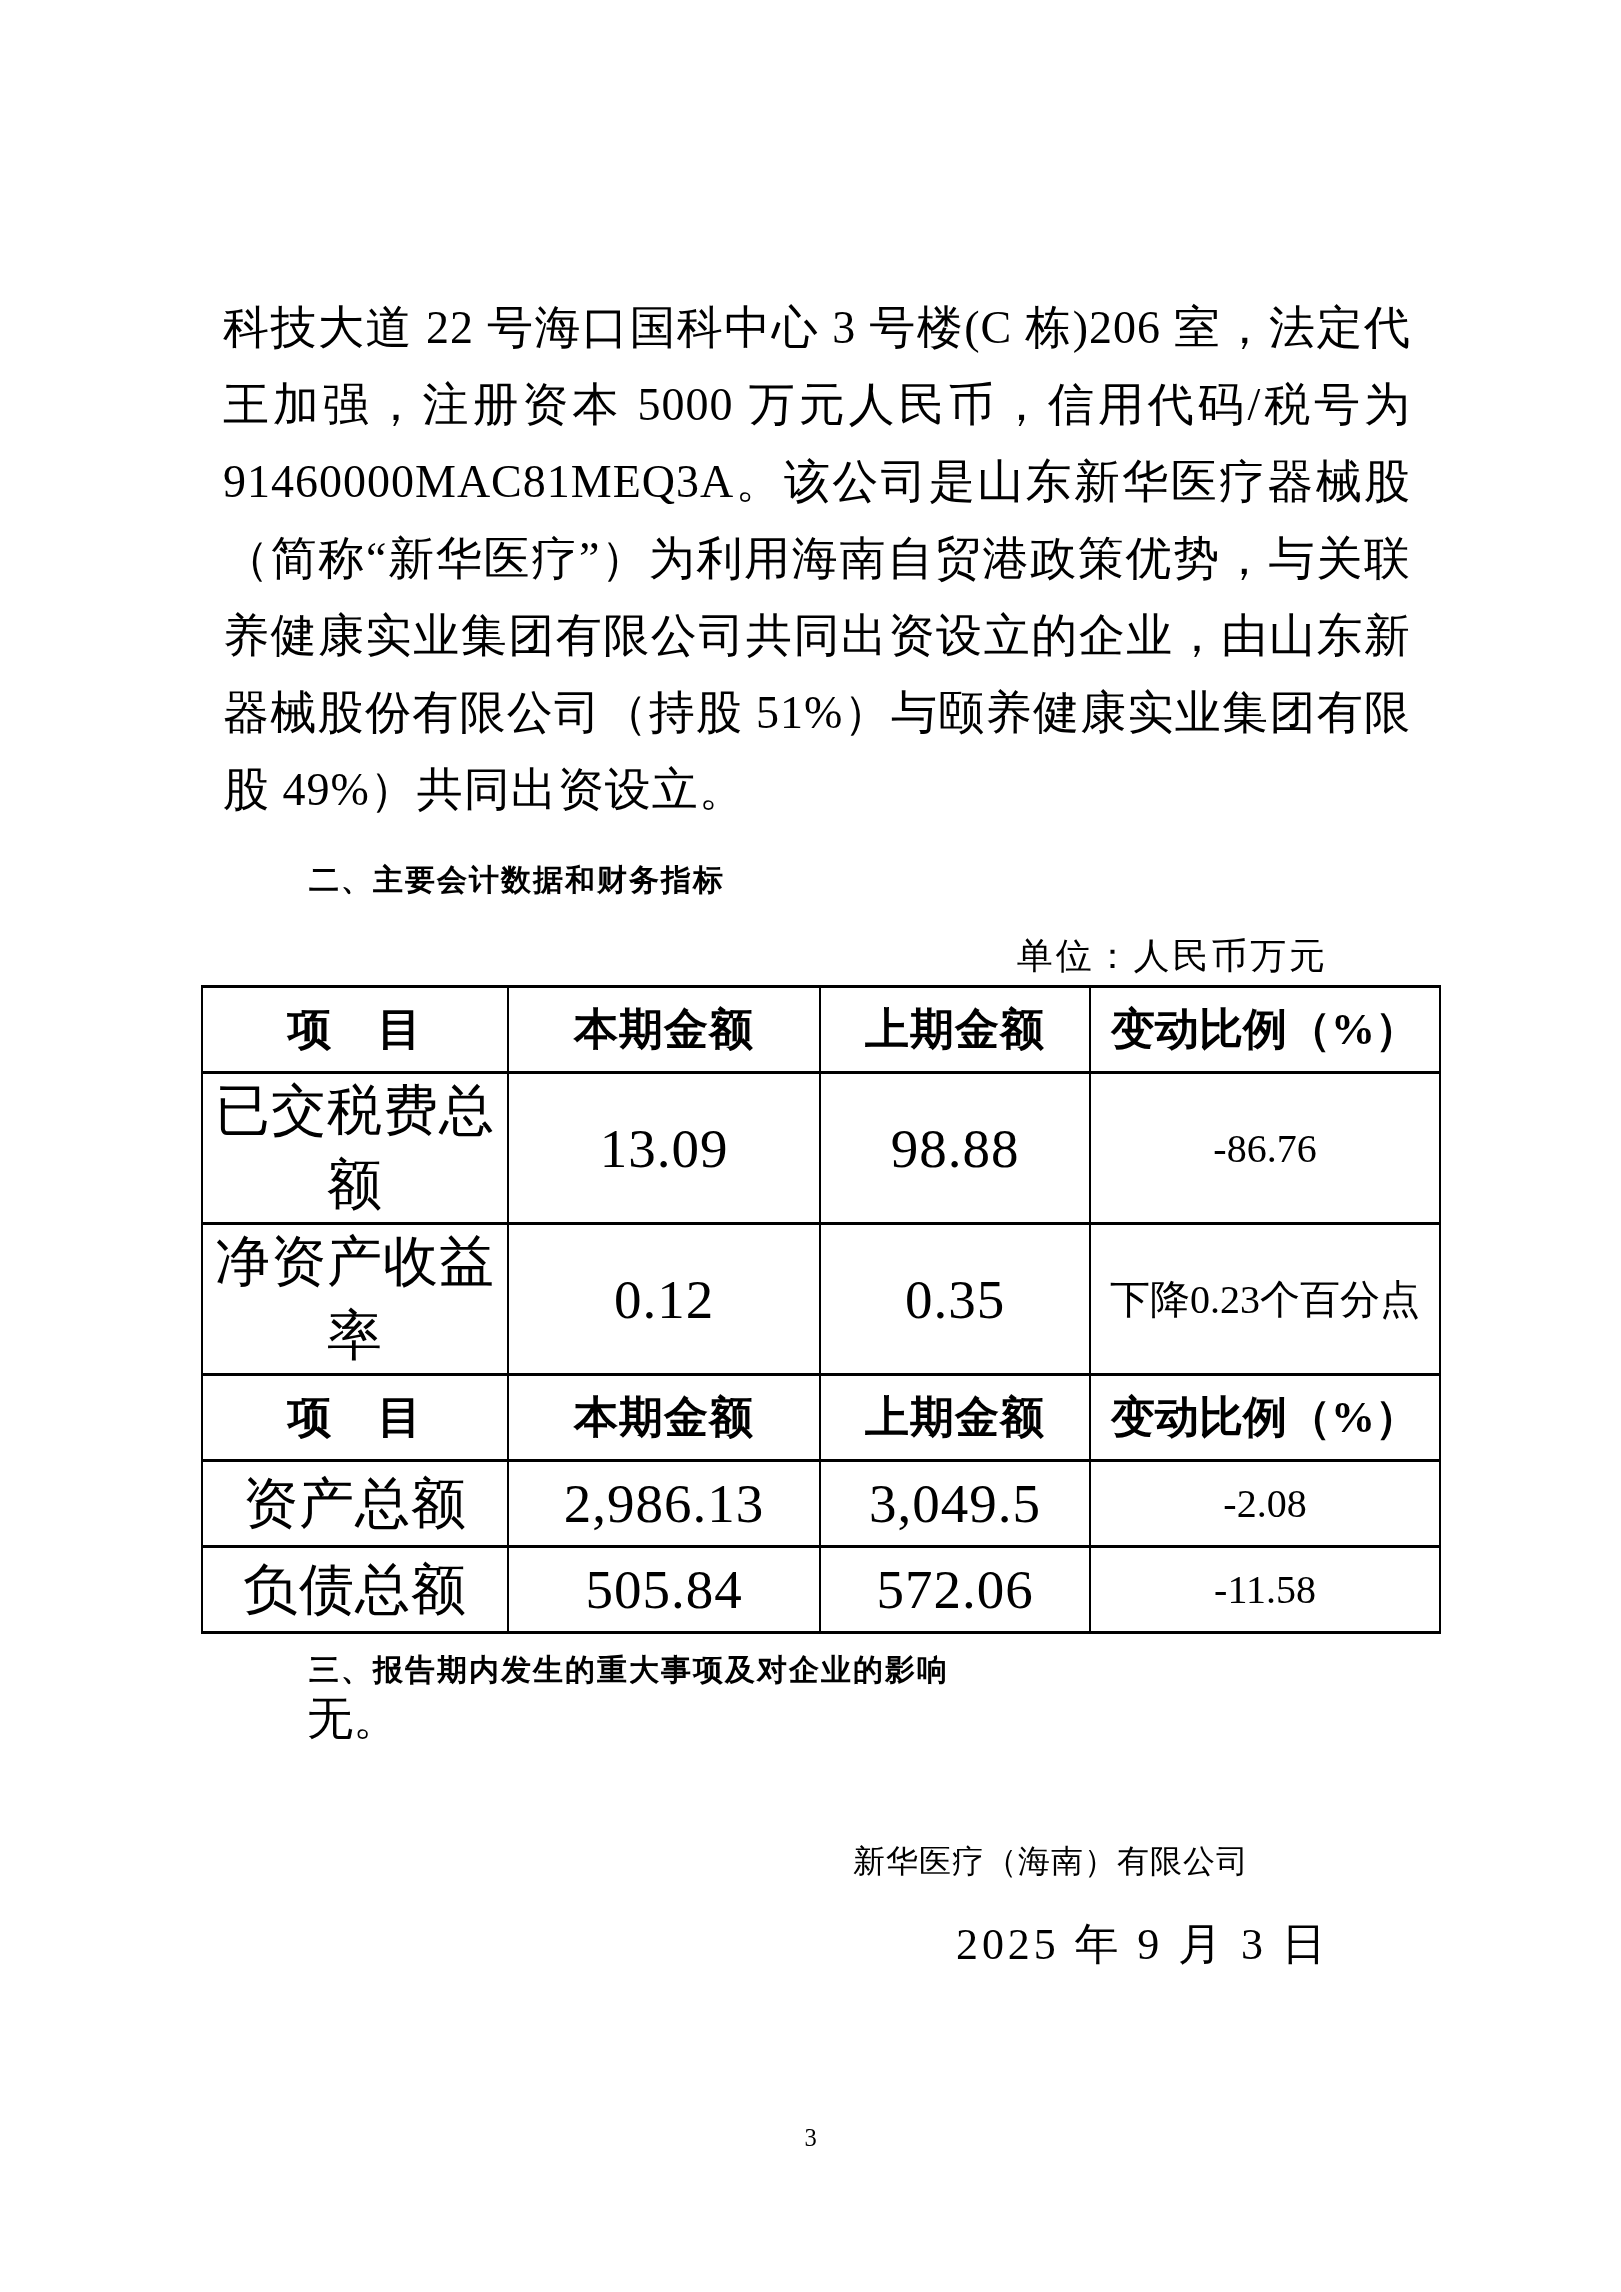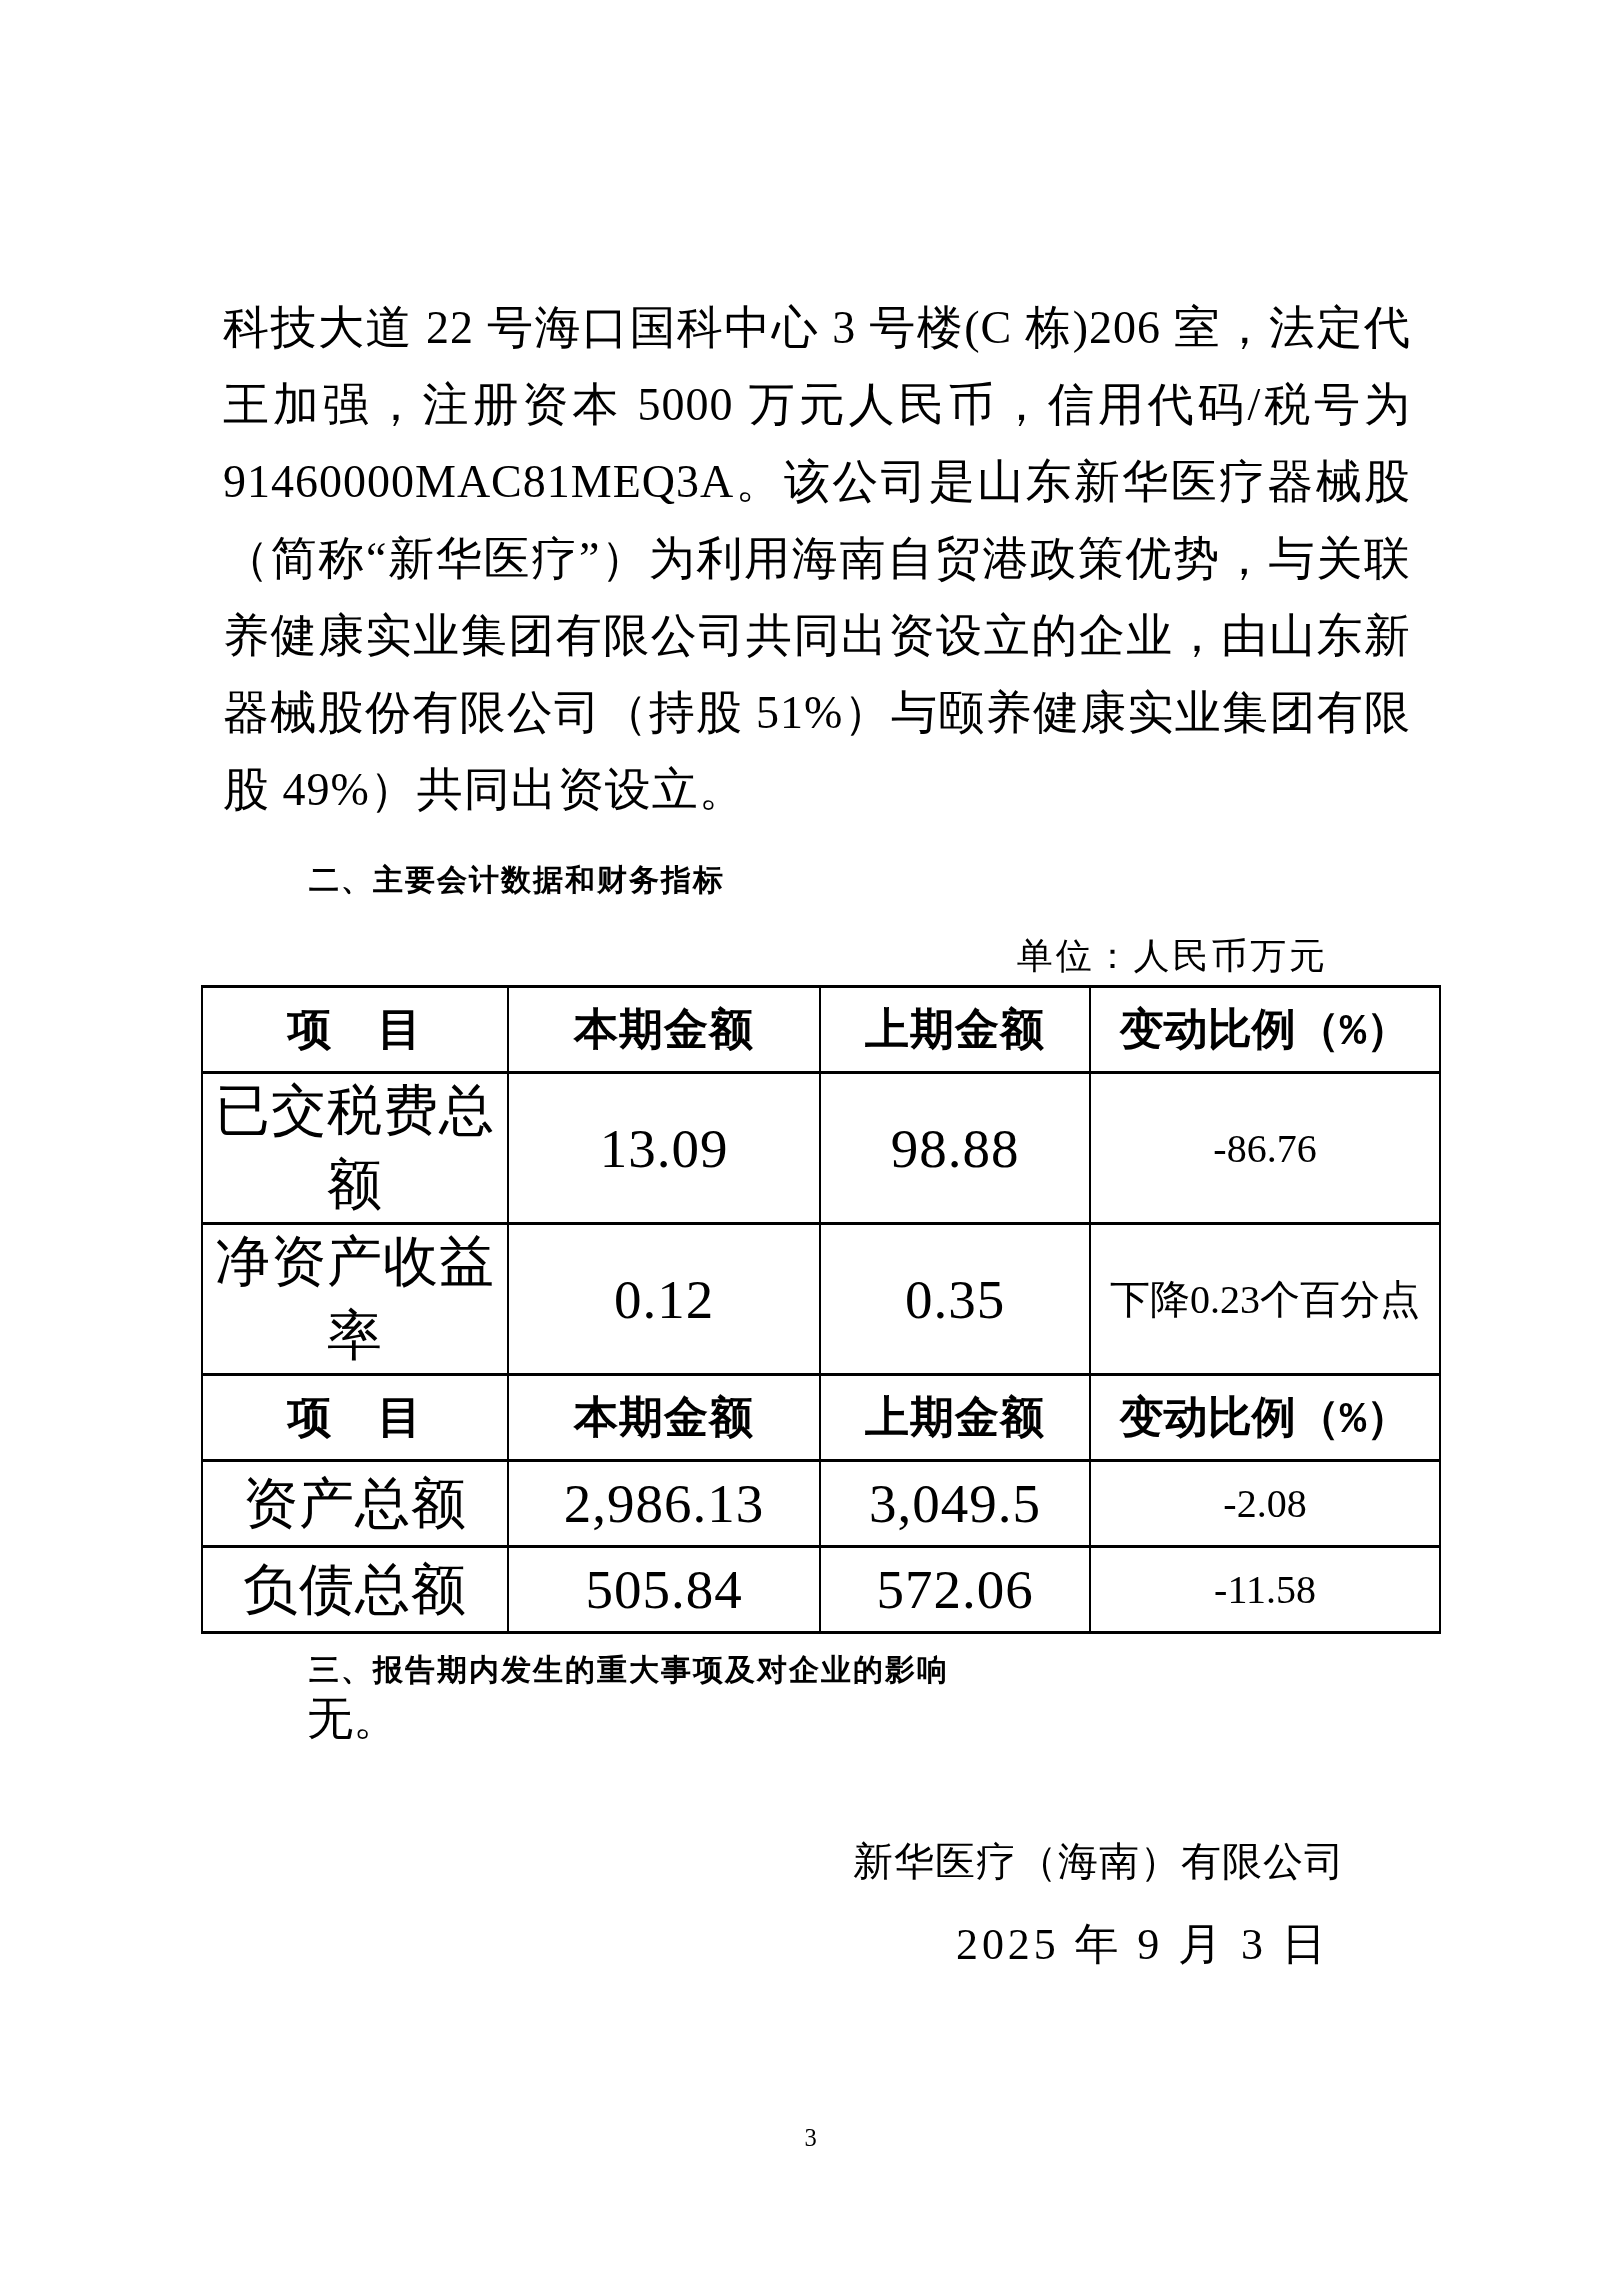--- a/index.html
+++ b/index.html
@@ -74,40 +74,40 @@
     border-width: 3.9px 2.9px;
     text-align: center;
     vertical-align: middle;
     padding: 0 3.9px;
     font-size: 55px;
     letter-spacing: 1px;
     overflow: hidden;
   }
   .fin-table tr { height: 86px; }
   .fin-table tr.header-row td {
-    font-family: Liberation Mono, monospace;
+    font-family: Liberation Serif, serif;
     font-weight: 700;
     font-size: 44px;
   }
   .fin-table td:nth-child(4) { font-size: 40px; letter-spacing: 0; }
   .fin-table tr.header-row td:nth-child(4) { font-size: 44px; }
   
   .sec3-body {
     position: absolute;
     left: 307px;
     top: 1688px;
     font-size: 46px;
     line-height: 61px;
   }
   
   .sig-company {
     position: absolute;
     left: 853px;
     top: 1831px;
-    font-size: 40px;
+    font-size: 32px;
     line-height: 61px;
     letter-spacing: 1px;
   }
   .sig-date {
     position: absolute;
     left: 956px;
     top: 1915px;
     font-size: 44px;
     line-height: 59px;
     letter-spacing: 3.9px;

